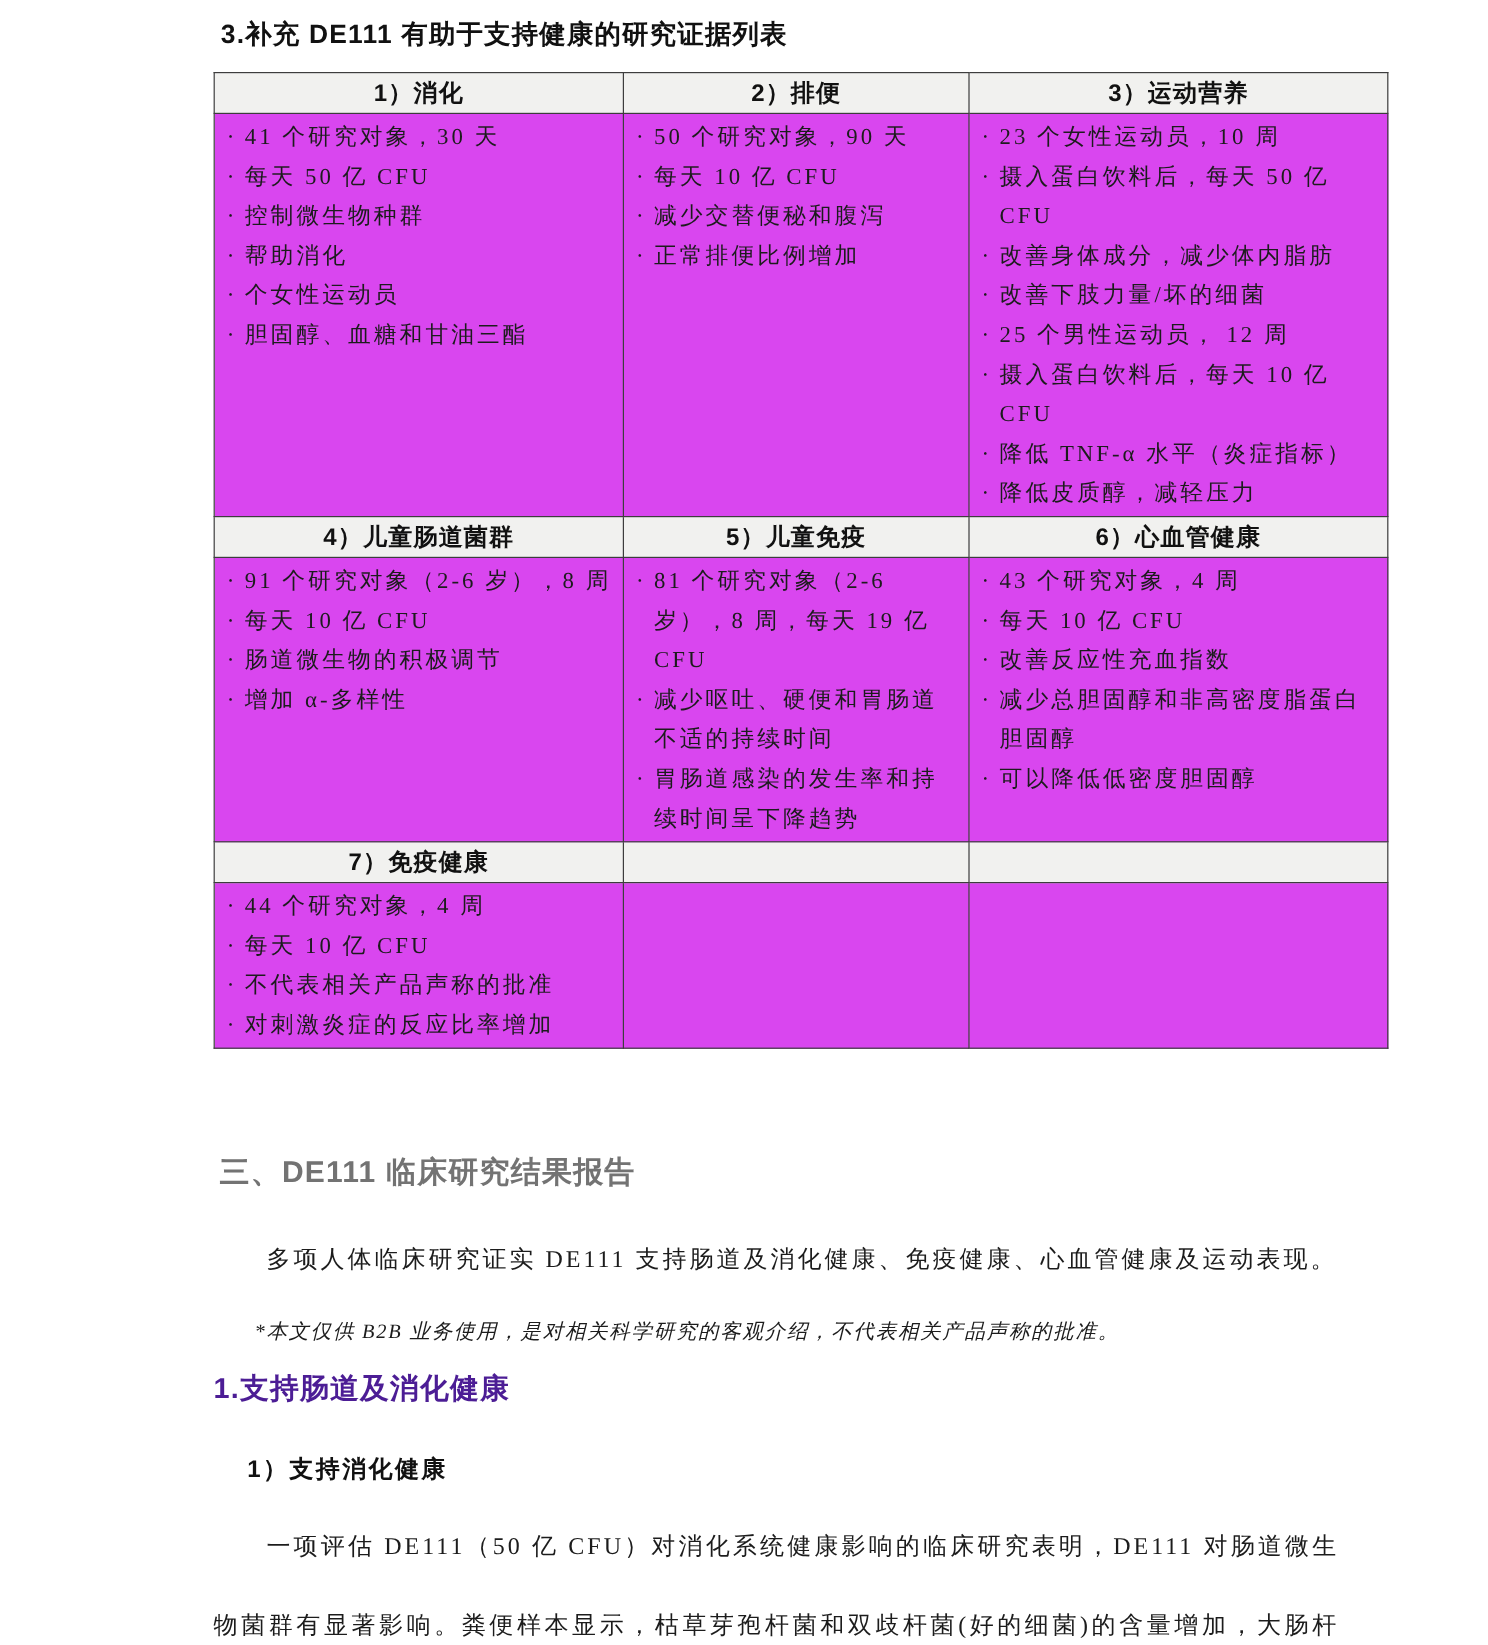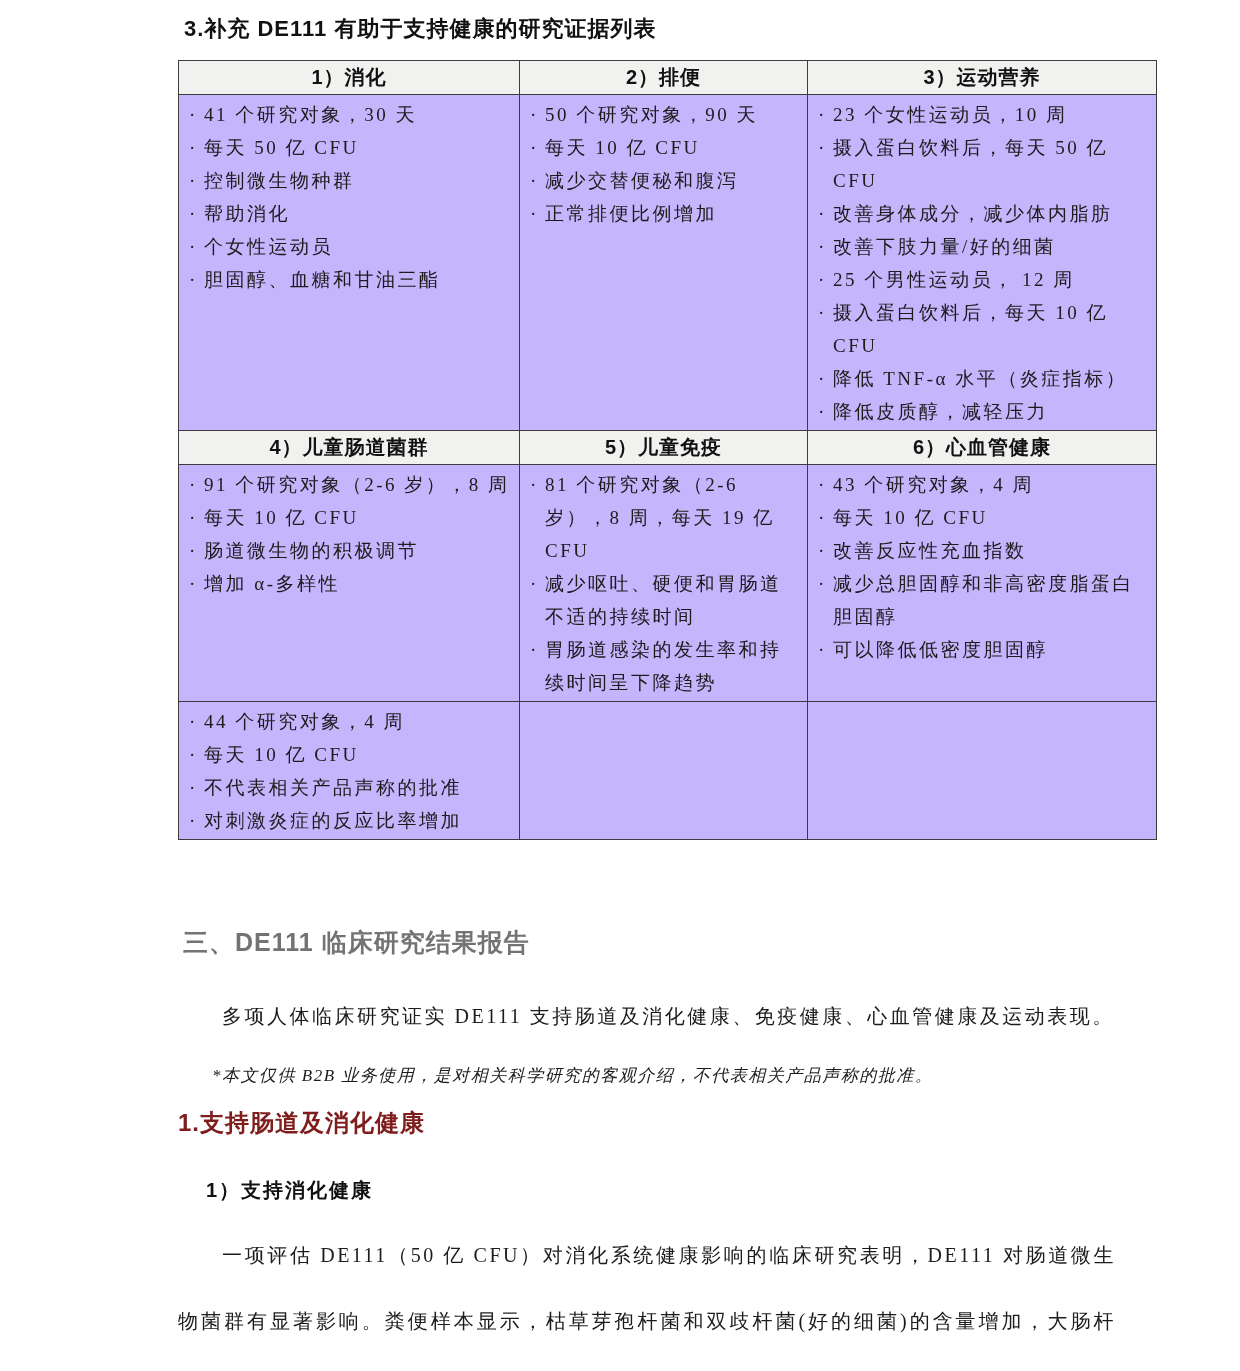--- a/index.html
+++ b/index.html
@@ -42,21 +42,21 @@
     font-weight:bold;
     font-size:20px;
     letter-spacing:1px;
     height:31px;
     text-align:center;
     color:#111;
   }
   table.evidence td{
     vertical-align:top;
     padding:3px 6px 2px 8px;
-    background:#c4b5fd;
+    background:#d946ef;
   }
   tr.row-a td{height:198px;}
   tr.row-b td{height:192px;}
   tr.row-c td{height:128px;}
   ul.bullet-list{
     list-style:none;
     margin:0;padding:0;
   }
   ul.bullet-list li{
     position:relative;
@@ -98,21 +98,21 @@
     width:945px;
     line-height:30px;
     margin:14px 0 16px 0;
   }
   .subsection-heading{
     font-family:"Liberation Sans", sans-serif;
     font-weight:bold;
     font-size:24px;
     letter-spacing:1px;
     margin:9px 0 0 0;
-    color:#7f1d1d;
+    color:#4c1d95;
   }
   .subsubsection-heading{
     font-family:"Liberation Sans", sans-serif;
     font-weight:bold;
     font-size:20px;
     letter-spacing:2px;
     margin:38px 0 4px 28px;
     color:#111;
   }
   .body-paragraph{
@@ -161,21 +161,21 @@
               <li>每天 10 亿 CFU</li>
               <li>减少交替便秘和腹泻</li>
               <li>正常排便比例增加</li>
             </ul>
           </td>
         <td>
             <ul class="bullet-list">
               <li>23 个女性运动员，10 周</li>
               <li>摄入蛋白饮料后，每天 50 亿 CFU</li>
               <li>改善身体成分，减少体内脂肪</li>
-              <li>改善下肢力量/好的细菌</li>
+              <li>改善下肢力量/坏的细菌</li>
               <li>25 个男性运动员， 12 周</li>
               <li>摄入蛋白饮料后，每天 10 亿 CFU</li>
               <li>降低 TNF-α 水平（炎症指标）</li>
               <li>降低皮质醇，减轻压力</li>
             </ul>
           </td>
       </tr>
       <tr>
         <th>4）儿童肠道菌群</th>
         <th>5）儿童免疫</th>
@@ -200,20 +200,25 @@
         <td>
             <ul class="bullet-list">
               <li>43 个研究对象，4 周</li>
               <li>每天 10 亿 CFU</li>
               <li>改善反应性充血指数</li>
               <li>减少总胆固醇和非高密度脂蛋白胆固醇</li>
               <li>可以降低低密度胆固醇</li>
             </ul>
           </td>
       </tr>
+      <tr>
+        <th>7）免疫健康</th>
+        <th></th>
+        <th></th>
+      </tr>
       <tr class="row-c">
         <td>
             <ul class="bullet-list">
               <li>44 个研究对象，4 周</li>
               <li>每天 10 亿 CFU</li>
               <li>不代表相关产品声称的批准</li>
               <li>对刺激炎症的反应比率增加</li>
             </ul>
           </td>
         <td>

